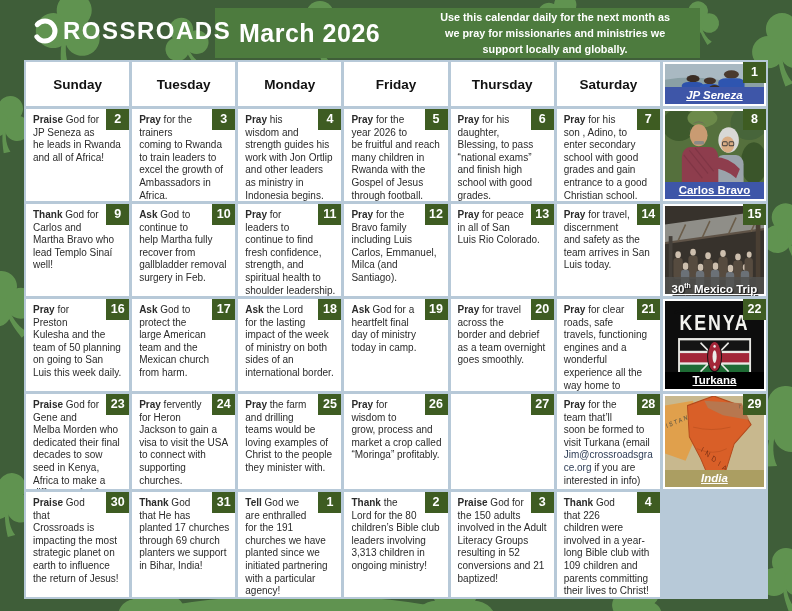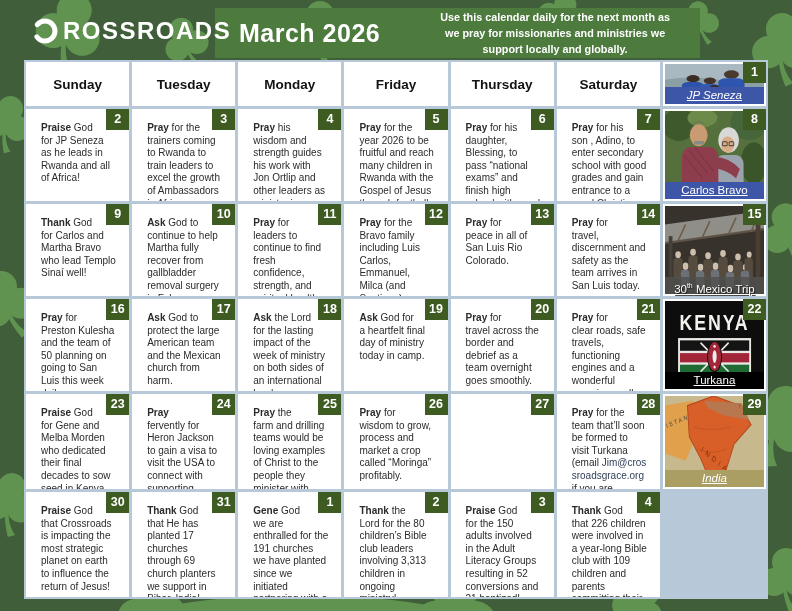--- a/index.html
+++ b/index.html
@@ -23,31 +23,31 @@
   .grid{
     position:absolute;left:24px;top:60px;width:744px;box-sizing:border-box;
     background:#b7c9d8;padding:2px;display:grid;gap:3px;z-index:2;
     grid-template-columns:repeat(7,1fr);
     grid-template-rows:44px 92px 92px 92px 95px 105px;
   }
   .dow{background:#fff;display:flex;align-items:center;justify-content:center;
     font-weight:bold;font-size:13.5px;color:#121212}
   .cell{background:#fff;position:relative;overflow:hidden}
   .text-cell{padding:5px 5px 4px 7px;box-sizing:border-box}
-  .cell-text{margin:8px;font-size:10px;line-height:1.26;color:#2b2b2b}
+  .cell-text{margin:0;font-size:10px;line-height:1.26;color:#2b2b2b}
   .cell-text b{font-weight:bold}
   .badge{display:block;width:23px;height:21px;background:#3e5c22;color:#fff;
     font-weight:bold;font-size:12.5px;text-align:center;line-height:21px}
   .text-cell .badge{float:right;margin:-5px -5px 2px 5px}
   .image-cell{padding:2px}
   .image-cell .badge{position:absolute;top:0;right:0;z-index:4}
   .photo{position:absolute;inset:2px;overflow:hidden;background:#888}
   .photo svg{width:100%;height:100%;display:block}
   .img-label{position:absolute;left:2px;right:2px;bottom:2px;height:17px;z-index:3;
-    color:#fff;font-weight:normal;font-size:11.5px;text-align:center;line-height:17px;
+    color:#fff;font-weight:bold;font-size:11.5px;text-align:center;line-height:17px;
     text-decoration:underline}
   .img-label sup{font-size:60%}
   .band-jp-seneza{background:#3e56a8;font-style:italic}
   .band-carlos-bravo{background:#3e56a8}
   .band-mexico-trip{background:rgba(80,80,78,.82);text-shadow:1px 1px 1px rgba(0,0,0,.7)}
   .band-turkana{background:#000000}
   .band-india{background:#ab9e62;font-style:italic}
   .email-link{color:#2f3e57;cursor:pointer;word-break:break-all}
 </style>
 </head>
@@ -323,21 +323,21 @@
       <div class="cell text-cell">
     <span class="badge">30</span>
     <p class="cell-text"><b>Praise</b> God that Crossroads is impacting the most strategic planet on earth to influence the return of Jesus!</p>
   </div>
       <div class="cell text-cell">
     <span class="badge">31</span>
     <p class="cell-text"><b>Thank</b> God that He has planted 17 churches through 69 church planters we support in Bihar, India!</p>
   </div>
       <div class="cell text-cell">
     <span class="badge">1</span>
-    <p class="cell-text"><b>Gene</b> God we are enthralled for the 191 churches we have planted since we initiated partnering with a particular agency!</p>
+    <p class="cell-text"><b>Tell</b> God we are enthralled for the 191 churches we have planted since we initiated partnering with a particular agency!</p>
   </div>
       <div class="cell text-cell">
     <span class="badge">2</span>
     <p class="cell-text"><b>Thank</b> the Lord for the 80 children’s Bible club leaders involving 3,313 children in ongoing ministry!</p>
   </div>
       <div class="cell text-cell">
     <span class="badge">3</span>
     <p class="cell-text"><b>Praise</b> God for the 150 adults involved in the Adult Literacy Groups resulting in 52 conversions and 21 baptized!</p>
   </div>
       <div class="cell text-cell">

